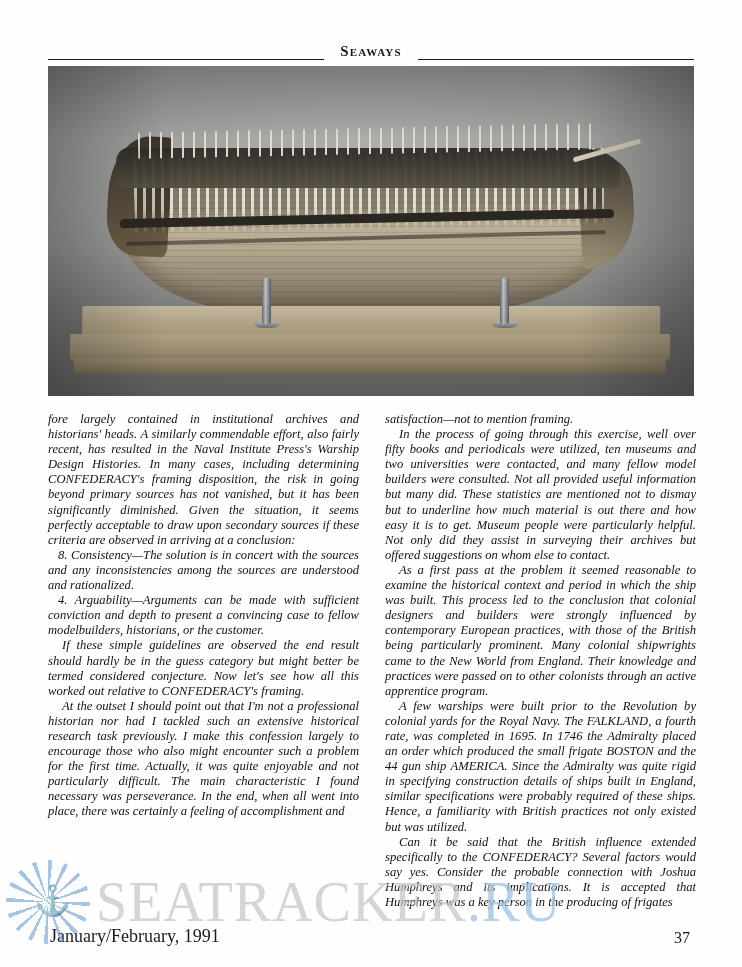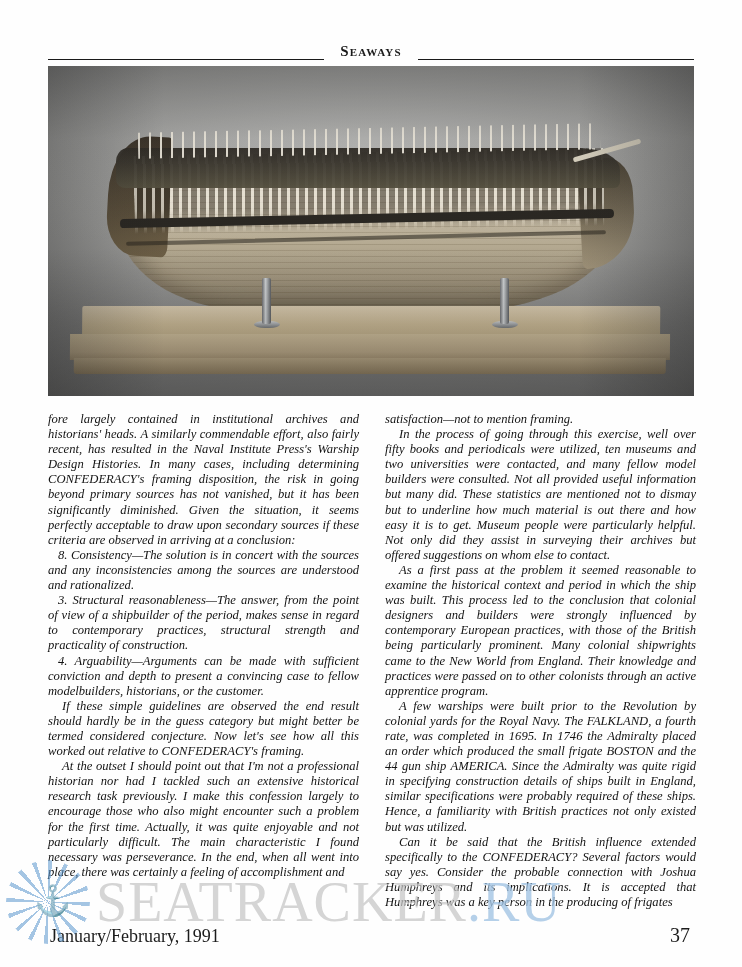--- a/index.html
+++ b/index.html
@@ -287,21 +287,21 @@
     position: absolute;
     left: 50px;
     bottom: 20px;
     font-size: 18px;
     color: #1b1b1b;
   }
   .footer-page {
     position: absolute;
     right: 52px;
     bottom: 20px;
-    font-size: 20px;
+    font-size: 16px;
     color: #1b1b1b;
   }
 
   
   .watermark {
     position: absolute;
     left: 0;
     top: 856px;
     width: 742px;
     height: 92px;
@@ -404,21 +404,20 @@
     <div class="pedestal p1"></div>
     <div class="pedestal p2"></div>
 
     <div class="photo-vign"></div>
   </div>
 
   <div class="columns">
     <div class="col">
       <p class="noindent">fore largely contained in institutional archives and historians' heads. A similarly commendable effort, also fairly recent, has resulted in the Naval Institute Press's Warship Design Histories. In many cases, including determining CONFEDERACY's framing disposition, the risk in going beyond primary sources has not vanished, but it has been significantly diminished. Given the situation, it seems perfectly acceptable to draw upon secondary sources if these criteria are observed in arriving at a conclusion:</p>
       <p class="listitem">8. Consistency—The solution is in concert with the sources and any inconsistencies among the sources are understood and rationalized.</p>
-      <p class="listitem">3. Structural reasonableness—The answer, from the point of view of a shipbuilder of the period, makes sense in regard to contemporary practices, structural strength and practicality of construction.</p>
       <p class="listitem">4. Arguability—Arguments can be made with sufficient conviction and depth to present a convincing case to fellow modelbuilders, historians, or the customer.</p>
       <p>If these simple guidelines are observed the end result should hardly be in the guess category but might better be termed considered conjecture. Now let's see how all this worked out relative to CONFEDERACY's framing.</p>
       <p>At the outset I should point out that I'm not a professional historian nor had I tackled such an extensive historical research task previously. I make this confession largely to encourage those who also might encounter such a problem for the first time. Actually, it was quite enjoyable and not particularly difficult. The main characteristic I found necessary was perseverance. In the end, when all went into place, there was certainly a feeling of accomplishment and</p>
     </div>
     <div class="col">
       <p class="noindent">satisfaction—not to mention framing.</p>
       <p>In the process of going through this exercise, well over fifty books and periodicals were utilized, ten museums and two universities were contacted, and many fellow model builders were consulted. Not all provided useful information but many did. These statistics are mentioned not to dismay but to underline how much material is out there and how easy it is to get. Museum people were particularly helpful. Not only did they assist in surveying their archives but offered suggestions on whom else to contact.</p>
       <p>As a first pass at the problem it seemed reasonable to examine the historical context and period in which the ship was built. This process led to the conclusion that colonial designers and builders were strongly influenced by contemporary European practices, with those of the British being particularly prominent. Many colonial shipwrights came to the New World from England. Their knowledge and practices were passed on to other colonists through an active apprentice program.</p>
       <p>A few warships were built prior to the Revolution by colonial yards for the Royal Navy. The FALKLAND, a fourth rate, was completed in 1695. In 1746 the Admiralty placed an order which produced the small frigate BOSTON and the 44 gun ship AMERICA. Since the Admiralty was quite rigid in specifying construction details of ships built in England, similar specifications were probably required of these ships. Hence, a familiarity with British practices not only existed but was utilized.</p>
       <p>Can it be said that the British influence extended specifically to the CONFEDERACY? Several factors would say yes. Consider the probable connection with Joshua Humphreys and its implications. It is accepted that Humphreys was a key person in the producing of frigates</p>

